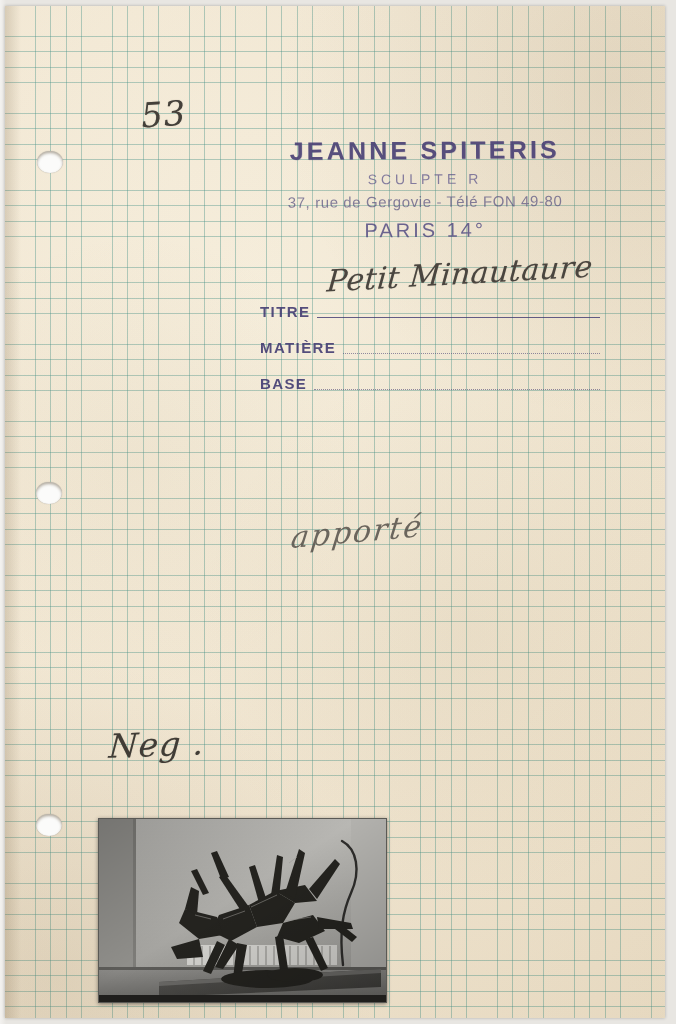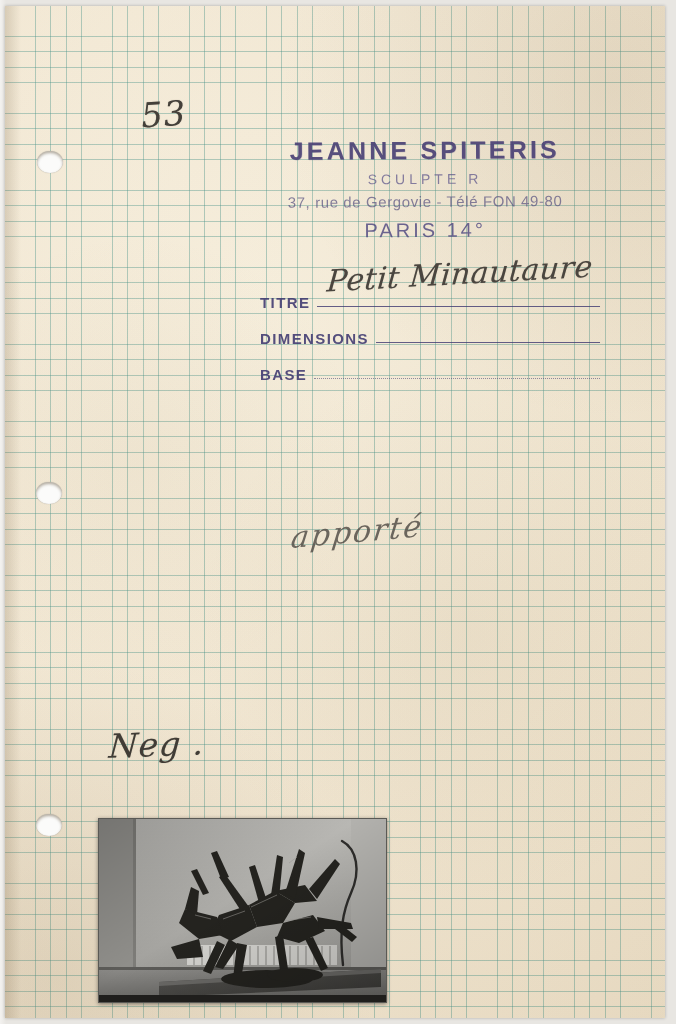--- a/index.html
+++ b/index.html
@@ -196,21 +196,21 @@
   
   .fields {
     position: absolute;
     left: 255px;
     top: 278px;
     width: 340px;
     z-index: 6;
   }
   .field-row {
     display: flex;
-    align-items: center;
+    align-items: flex-end;
     height: 36px;
   }
   .field-label {
     font-family: "Liberation Sans", sans-serif;
     font-weight: bold;
     font-size: 15px;
     letter-spacing: 1.4px;
     color: #3e3870;
     opacity: 0.88;
     white-space: nowrap;
@@ -267,22 +267,22 @@
       <div class="addr">37, rue de Gergovie - Télé FON 49-80</div>
       <div class="city">PARIS 14°</div>
     </div>
 
     <div class="fields">
       <div class="field-row">
         <span class="field-label">TITRE</span>
         <span class="field-line"></span>
       </div>
       <div class="field-row">
-        <span class="field-label">DIMENSIONS</span>
-        <span class="field-line"></span>
+        <span class="field-label">MATIÈRE</span>
+        <span class="field-line dotted"></span>
       </div>
       <div class="field-row">
         <span class="field-label">BASE</span>
         <span class="field-line dotted"></span>
       </div>
     </div>
 
     <div class="hand hand-titre">Petit Minautaure</div>
     <div class="hand hand-scribble">apporté</div>
     <div class="hand hand-neg">Neg .</div>

